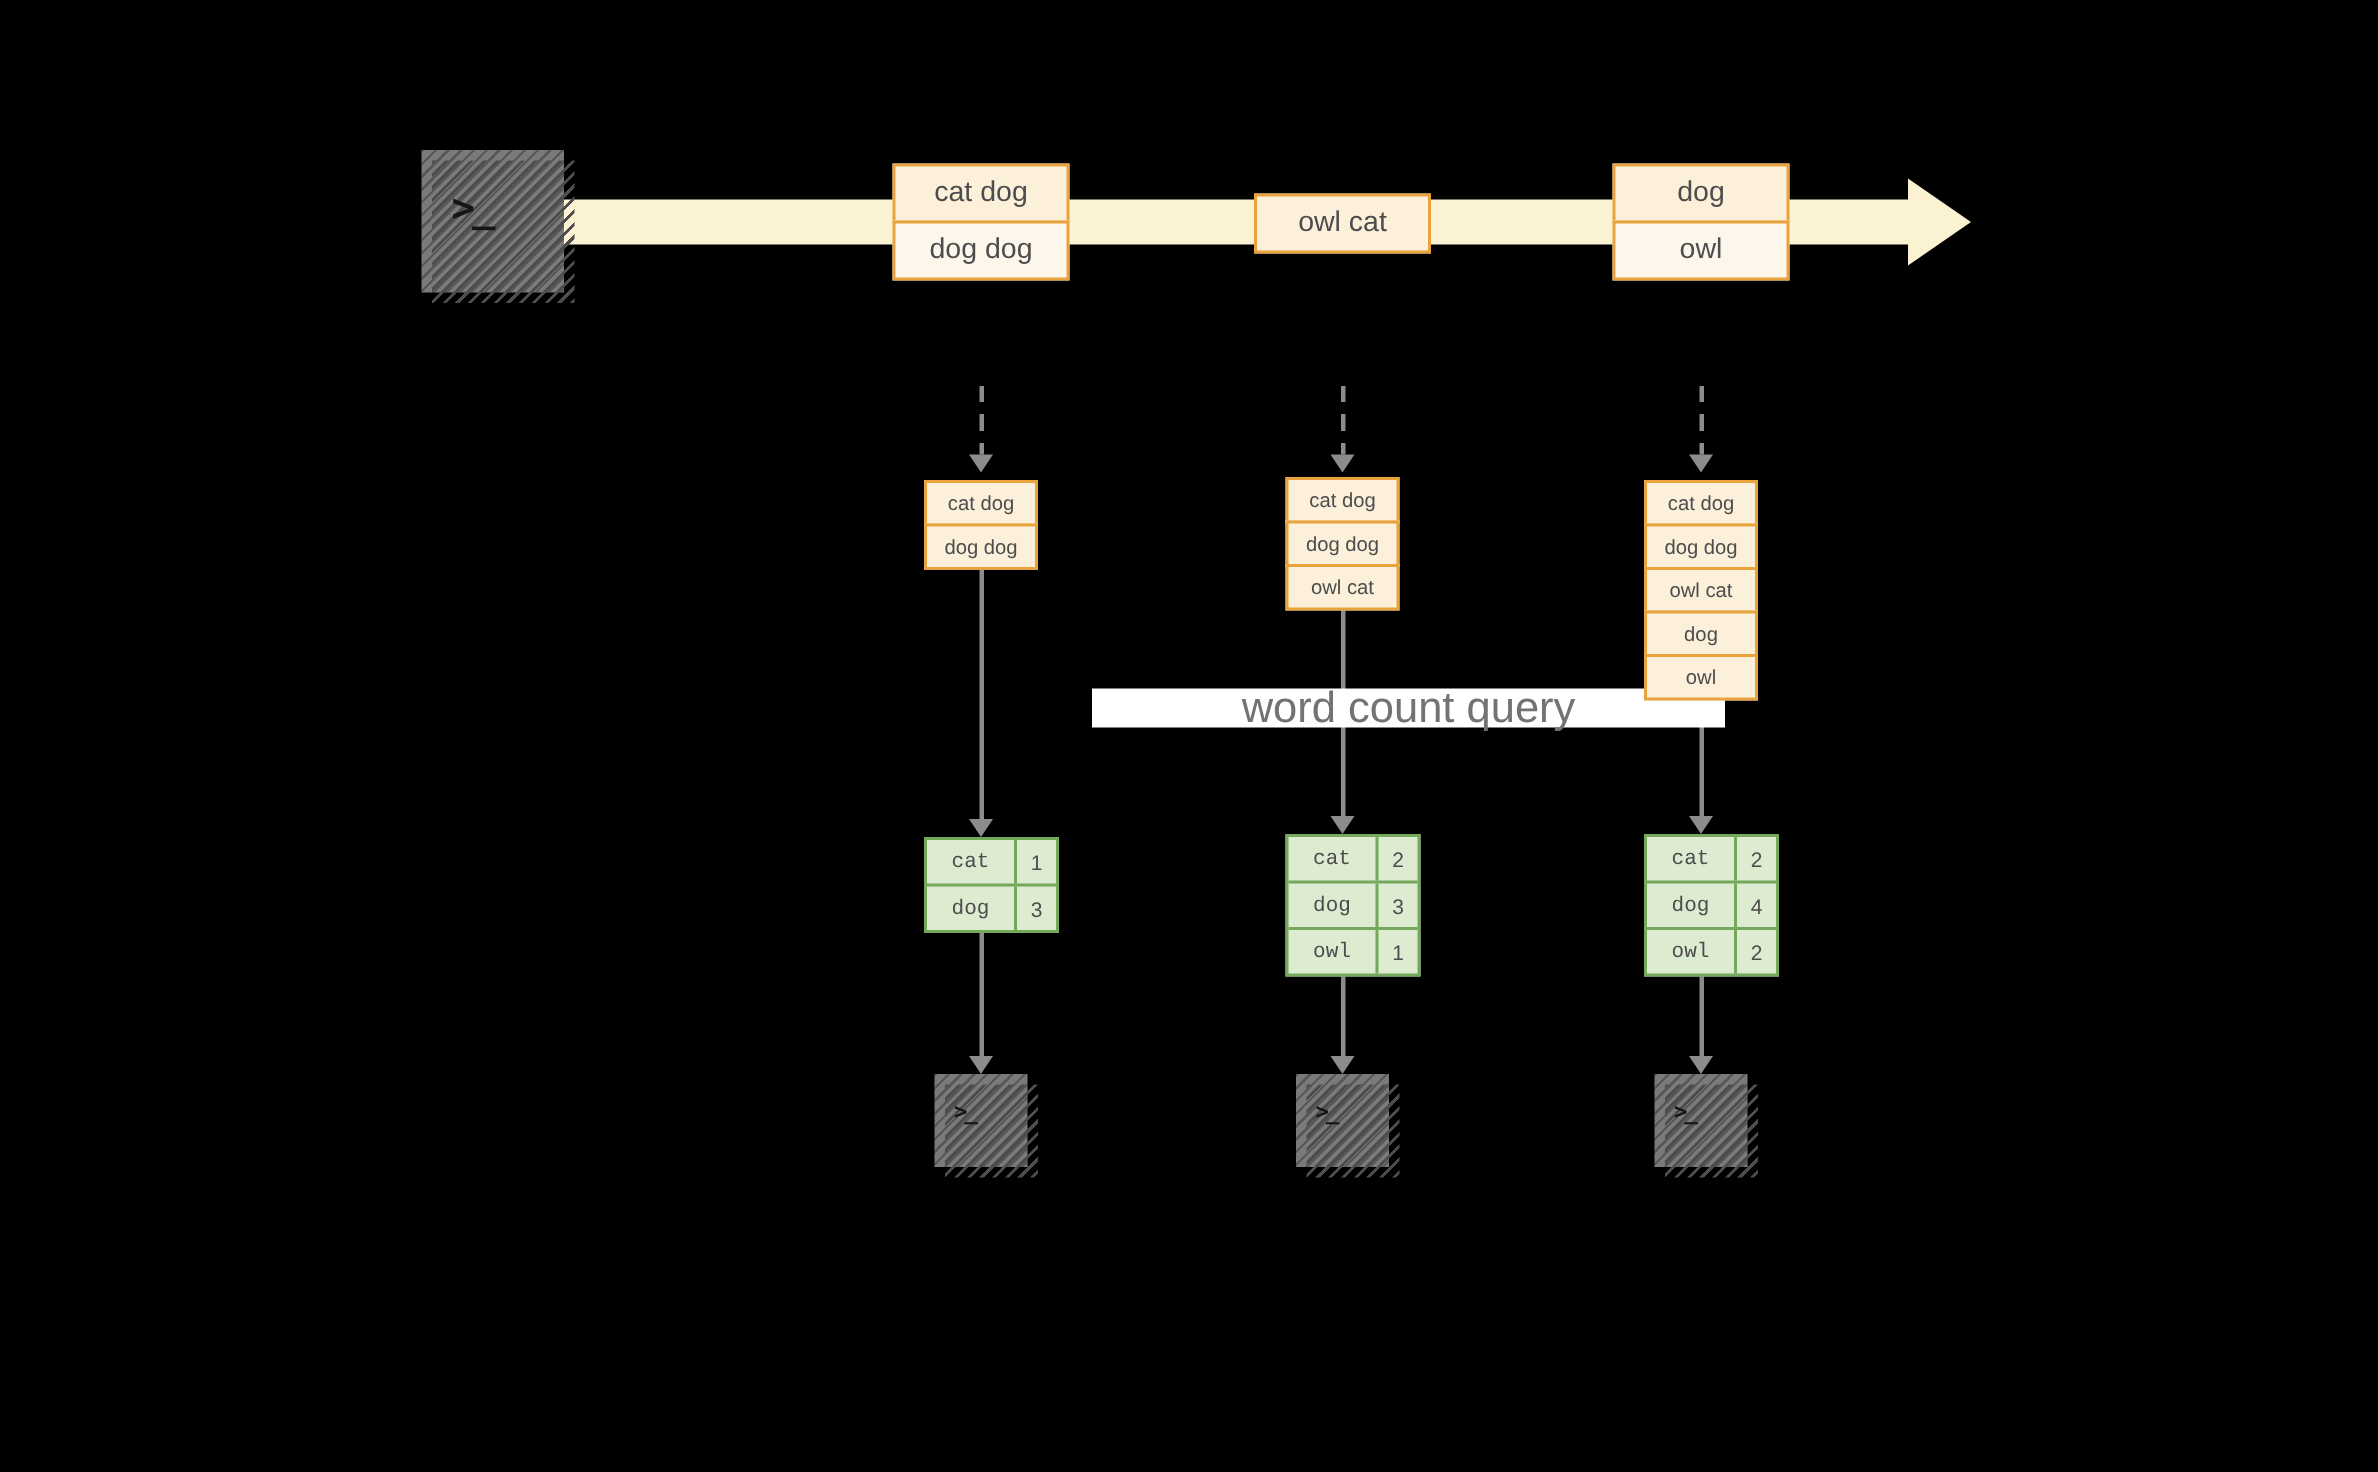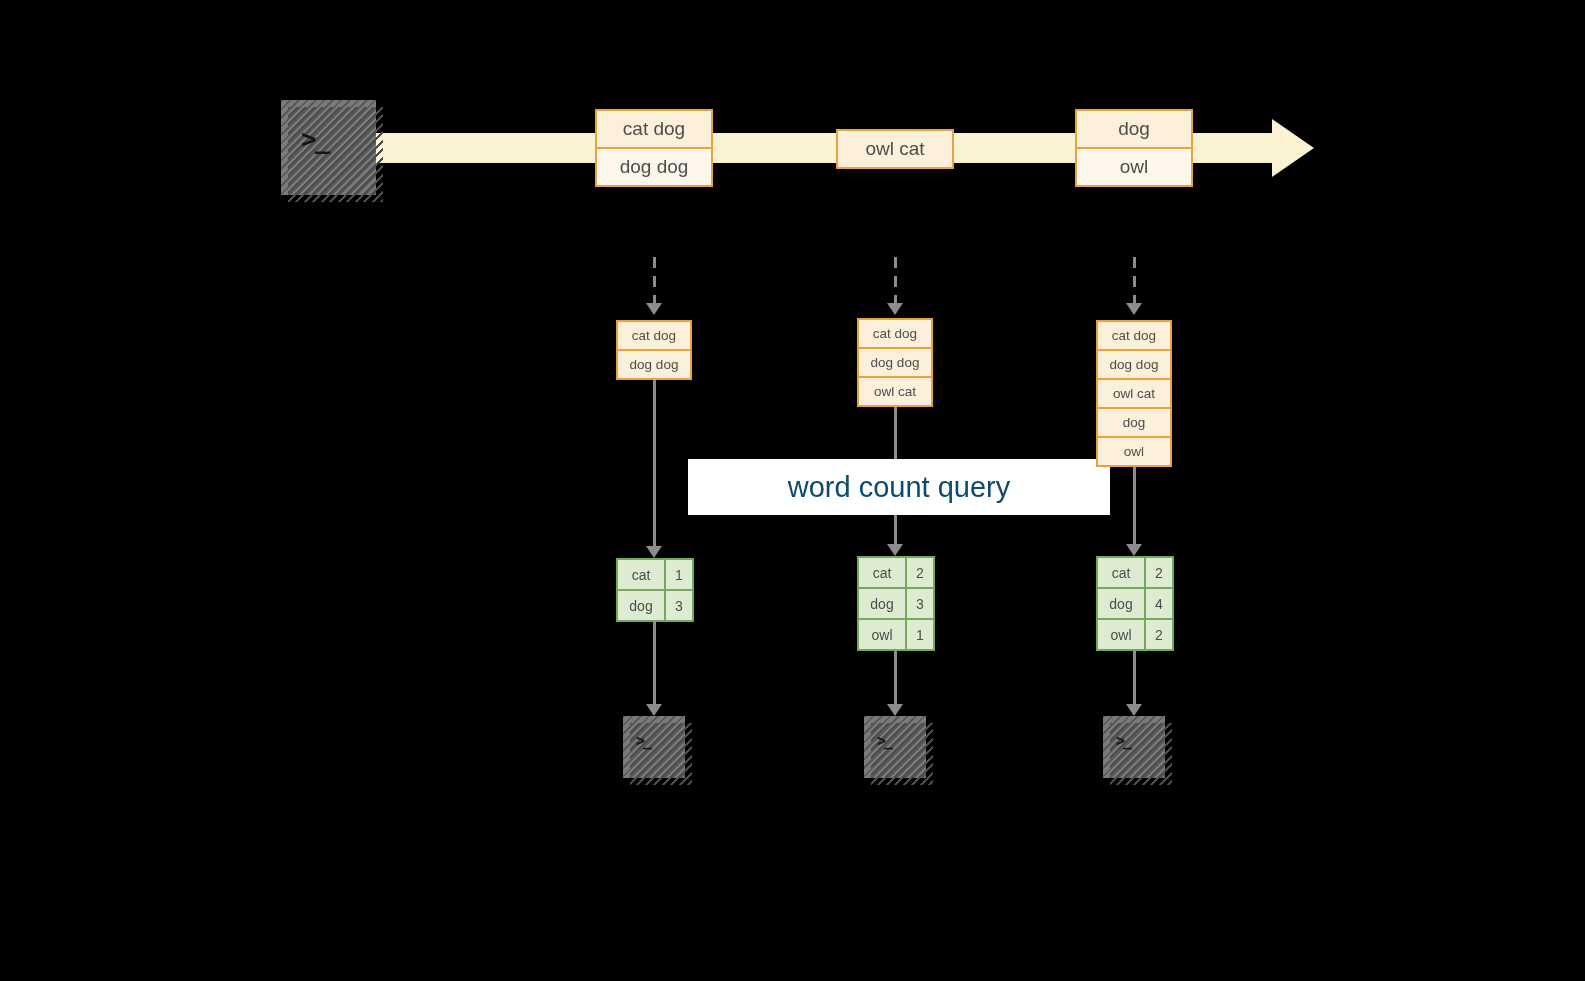--- a/index.html
+++ b/index.html
@@ -56,31 +56,31 @@
   .vline { position:absolute; left:6.5px; top:0; bottom:12px; width:3px; }
   .dashed-line { background:repeating-linear-gradient(to bottom, #8c8c8c 0 11px, transparent 11px 19px); }
   .solid-line { background:#8c8c8c; }
   .vhead {
     position:absolute; bottom:0; left:0; width:0; height:0;
     border-left:8px solid transparent; border-right:8px solid transparent; border-top:12px solid #8c8c8c;
   }
 
   
   .query-banner {
-    position:absolute; left:688px; top:459px; width:422px; height:56px; z-index:2;
-    background:#ffffff; color:#0c4a6e; display:flex; align-items:center; justify-content:center;
+    position:absolute; left:728px; top:459px; width:422px; height:26px; z-index:2;
+    background:#ffffff; color:#737373; display:flex; align-items:center; justify-content:center;
     font-size:29px;
   }
 
   
   .wc-table { position:absolute; border:2px solid #74a85a; background:#ddebd1; z-index:3; }
   .wc-row { display:flex; }
   .wc-row + .wc-row { border-top:2px solid #74a85a; }
   .wc-cell { display:flex; align-items:center; justify-content:center; color:#4d4d4d; font-size:14px; height:29px; }
-  .wc-word { width:48px; border-right:2px solid #74a85a; }
+  .wc-word { width:60px; border-right:2px solid #74a85a;font-family:Liberation Mono, monospace; }
   .wc-count { width:26px; }
 </style>
 </head>
 <body>
 
 <div class="canvas">
 
   <div class="terminal source-terminal">
     <span class="term-icon">&gt;_</span>
   </div>

